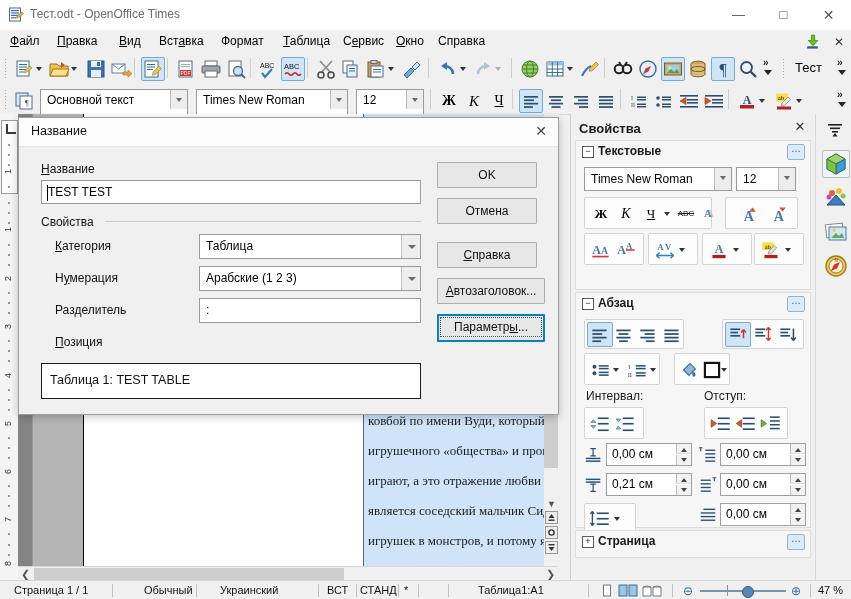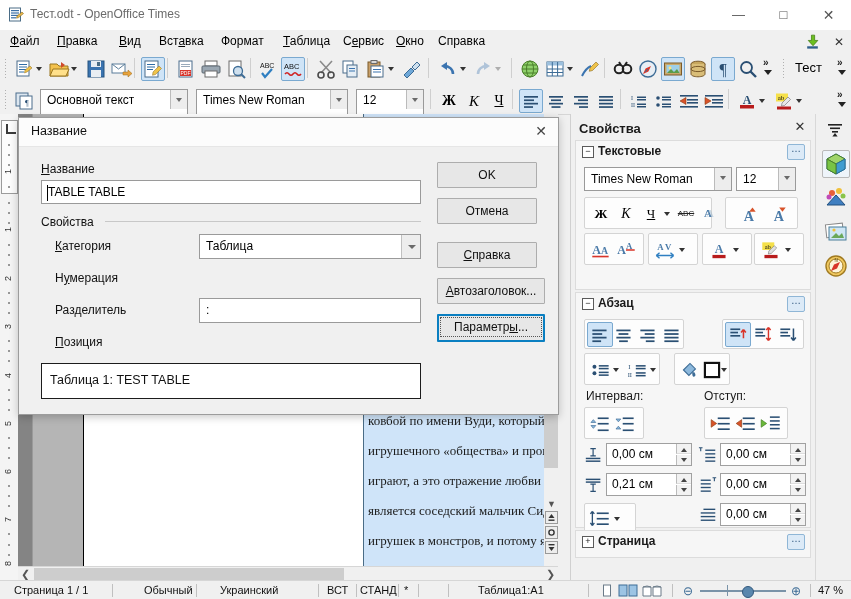--- a/index.html
+++ b/index.html
@@ -1103,34 +1103,38 @@
   </div>
 
   <div class="dlg">
     <div class="dlg-tb">
       <div class="dlg-title">Название</div>
       <div class="dlg-x">✕</div>
     </div>
 
     <div class="f-lbl" style="left:22px;top:44px;"><u>Н</u>азвание</div>
     <div class="f-in" style="left:22px;top:62px;width:380px;height:24px;">
-      <div class="tv">TABLE TABLE</div>
+      <div class="tv">TEST TEST</div>
       <div class="caret" style="left:5px;top:4px;height:16px;"></div>
     </div>
 
     <div class="f-lbl" style="left:22px;top:97px;font-size:12px;">Свойства</div>
     <div class="grpline" style="left:86px;top:103px;width:316px;"></div>
 
     <div class="f-lbl" style="left:36px;top:121px;"><u>К</u>атегория</div>
     <div class="f-cb" style="left:180px;top:116px;width:222px;height:25px;">
       <div class="tv">Таблица</div>
       <div class="arw"></div>
     </div>
 
     <div class="f-lbl" style="left:36px;top:153px;">Н<u>у</u>мерация</div>
+    <div class="f-cb" style="left:180px;top:148px;width:222px;height:25px;">
+      <div class="tv">Арабские (1 2 3)</div>
+      <div class="arw"></div>
+    </div>
 
     <div class="f-lbl" style="left:36px;top:185px;">Раз<u>д</u>елитель</div>
     <div class="f-in" style="left:180px;top:180px;width:222px;height:25px;">
       <div class="tv">:</div>
     </div>
 
     <div class="f-lbl" style="left:36px;top:217px;"><u>П</u>озиция</div>
 
     <div class="preview" style="left:22px;top:245px;width:380px;height:36px;">
       <div class="pv">Таблица 1: TEST TABLE</div>

